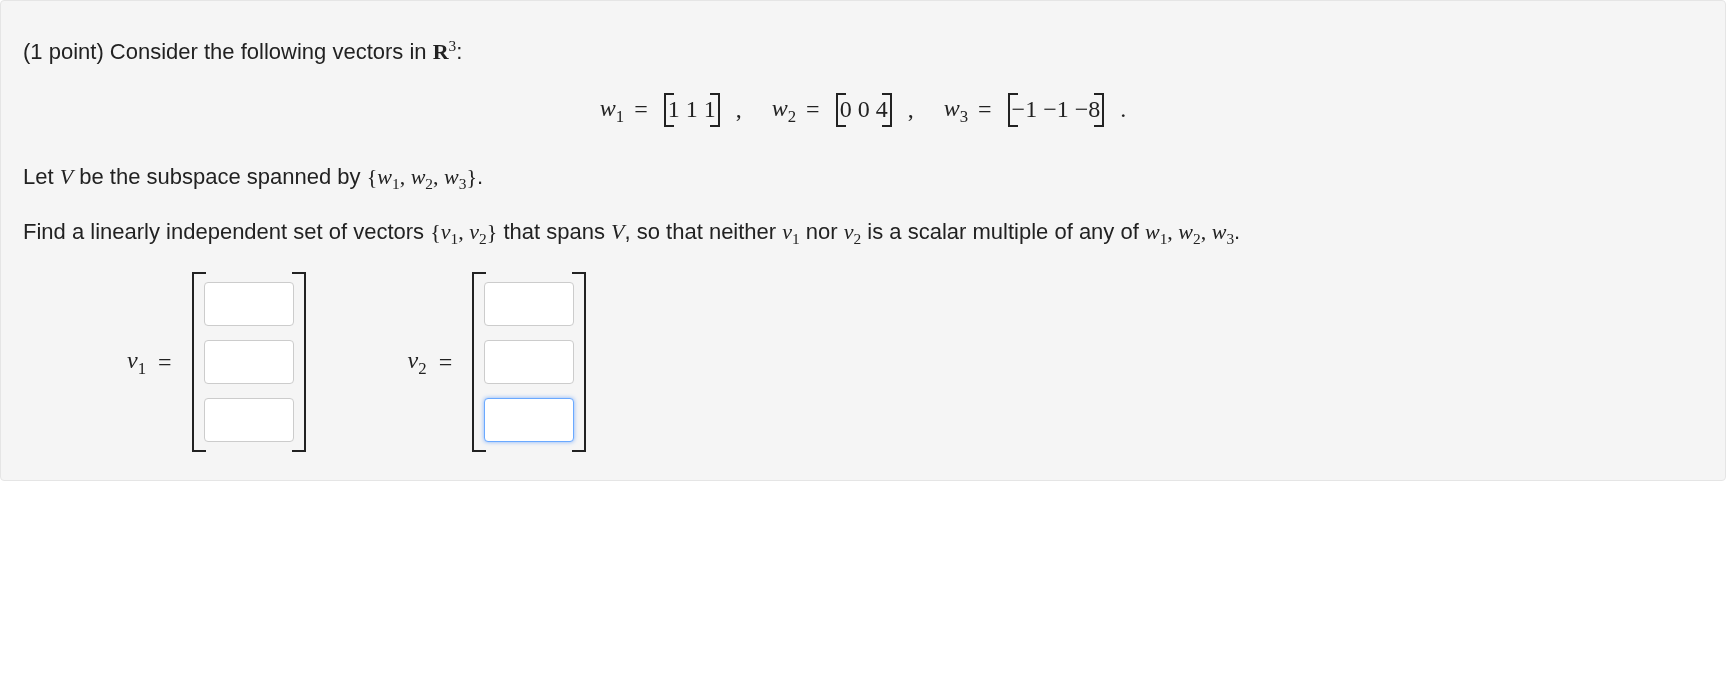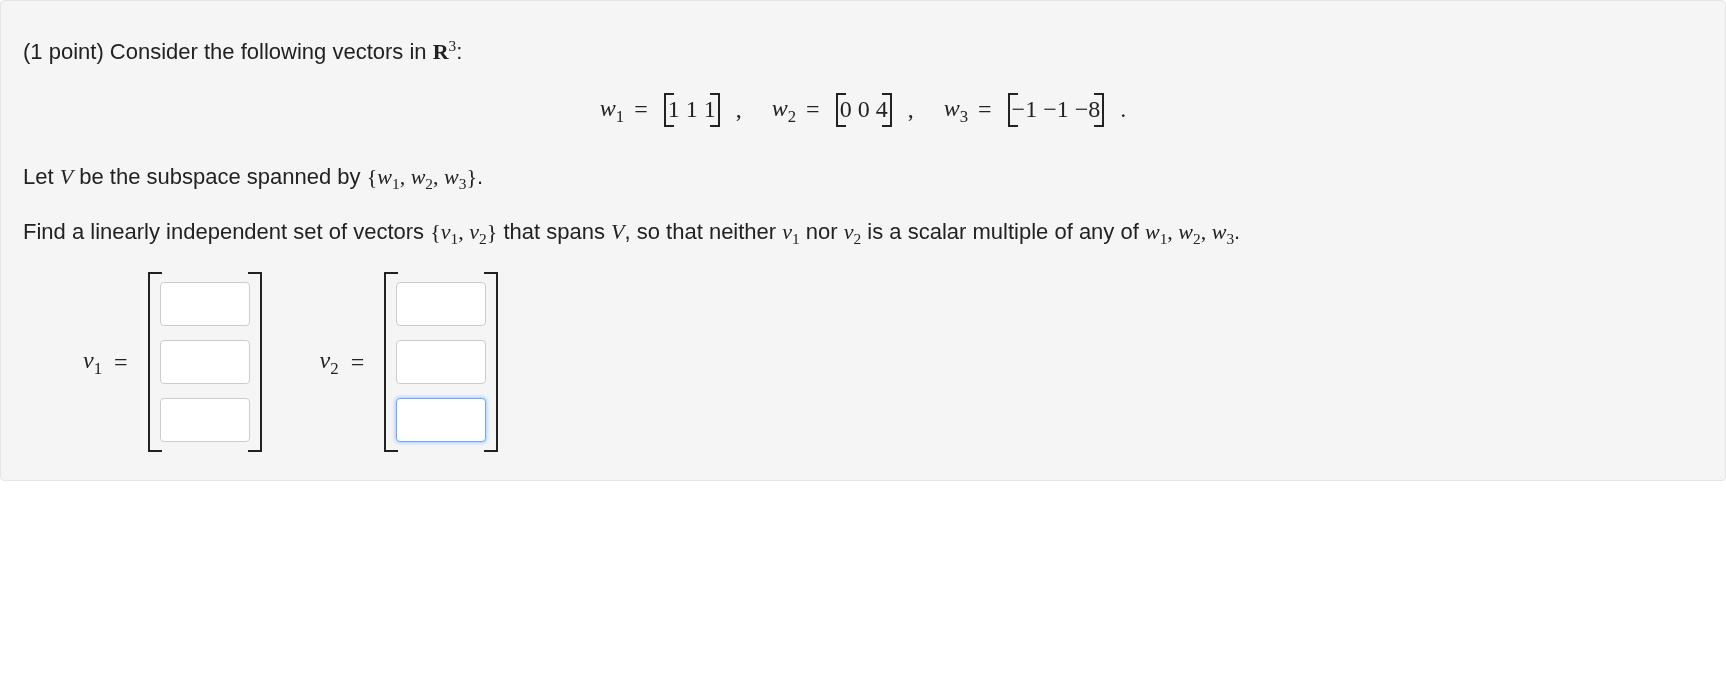--- a/index.html
+++ b/index.html
@@ -107,20 +107,21 @@
     align-items: center;
     gap: 50px;
     margin-top: 20px;
     padding-left: 60px;
     font-size: 24px;
   }
   .answer-group {
     display: flex;
     align-items: center;
     gap: 12px;
+    margin-left: 44px;
   }
   .input-col {
     display: flex;
     flex-direction: column;
     gap: 14px;
     padding: 10px 6px;
   }
   .vec-input {
     width: 90px;
     height: 44px;

